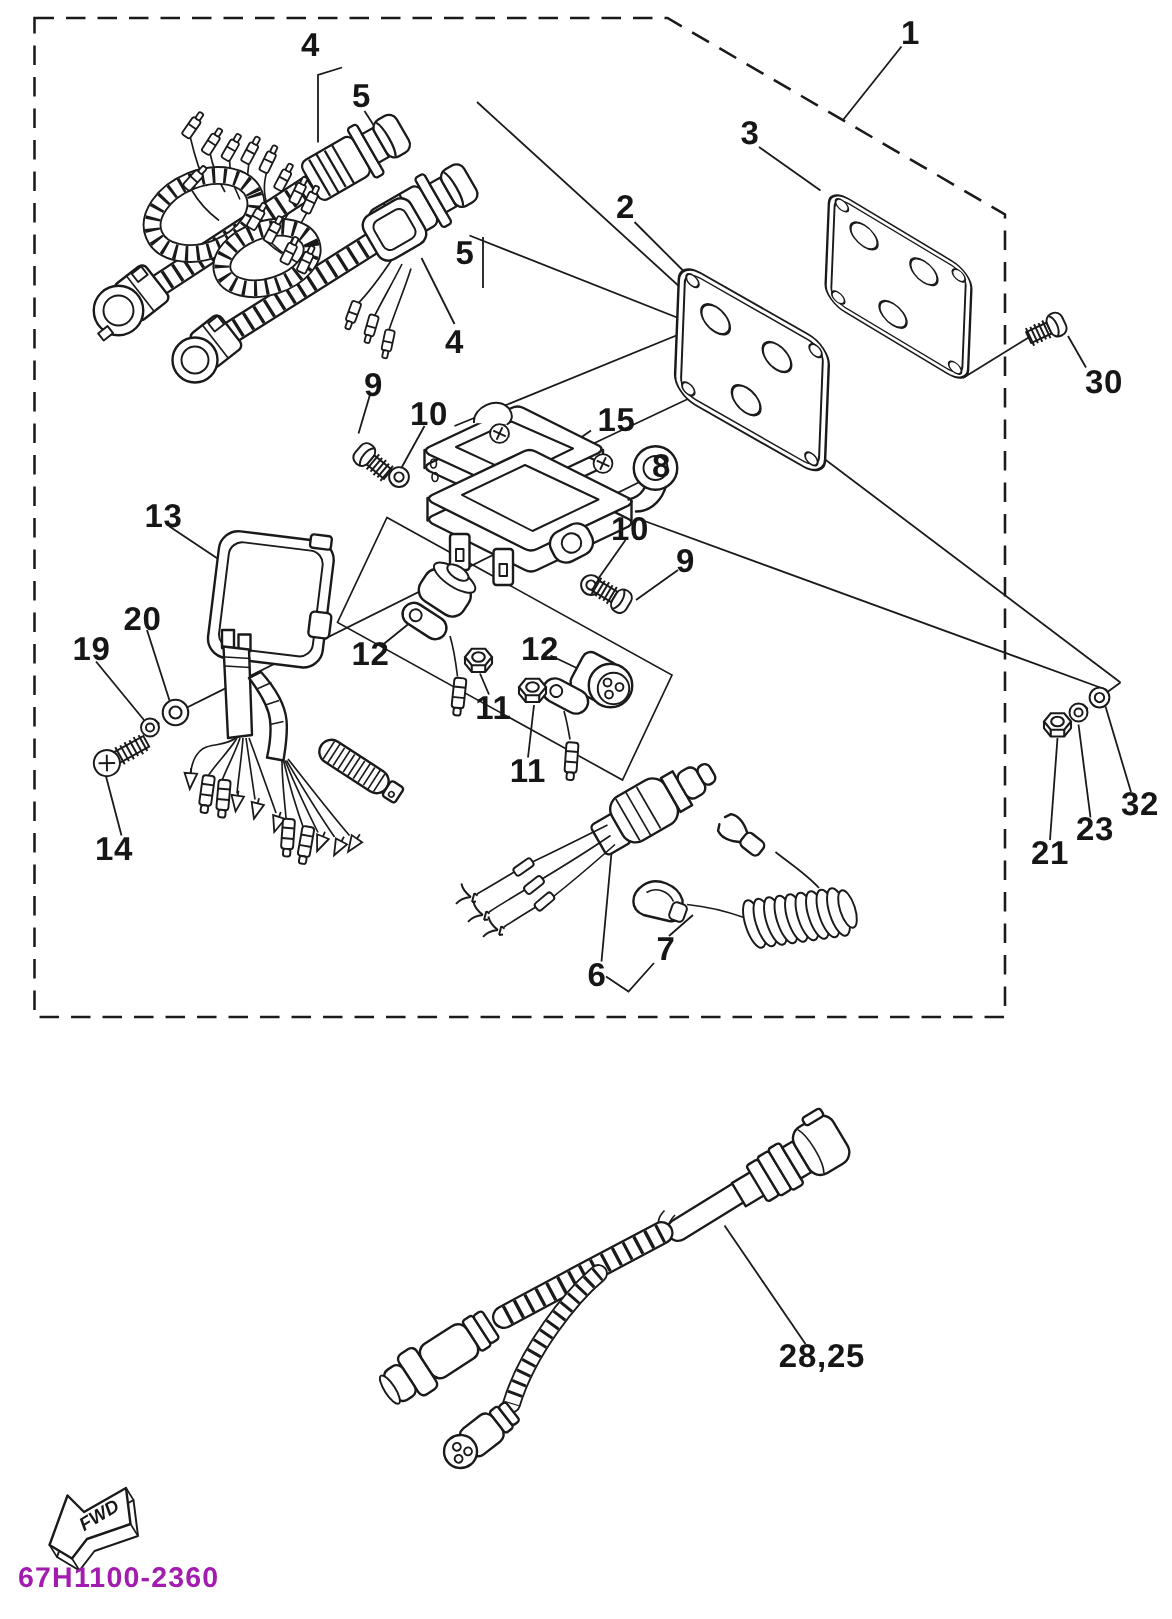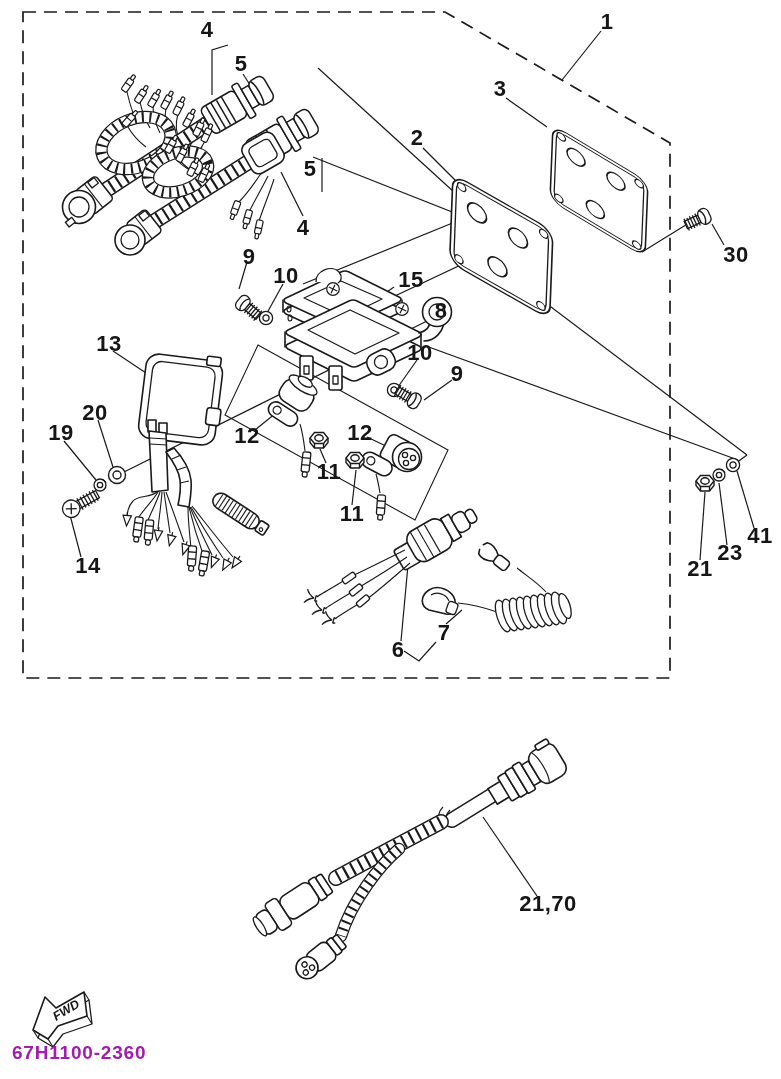--- a/index.html
+++ b/index.html
@@ -574,22 +574,22 @@
 <div class="co" style="left:441px;top:311px">8</div>
 <div class="co" style="left:109px;top:344px">13</div>
 <div class="co" style="left:420px;top:353px">10</div>
 <div class="co" style="left:457px;top:374px">9</div>
 <div class="co" style="left:95px;top:413px">20</div>
 <div class="co" style="left:61px;top:433px">19</div>
 <div class="co" style="left:247px;top:436px">12</div>
 <div class="co" style="left:360px;top:433px">12</div>
 <div class="co" style="left:329px;top:472px">11</div>
 <div class="co" style="left:352px;top:514px">11</div>
-<div class="co" style="left:88px;top:566px">14</div>
+<div class="co" style="left:76px;top:566px">14</div>
 <div class="co" style="left:398px;top:650px">6</div>
 <div class="co" style="left:444px;top:633px">7</div>
-<div class="co" style="left:760px;top:536px">41</div>
+<div class="co" style="left:760px;top:536px">32</div>
 <div class="co" style="left:730px;top:553px">23</div>
 <div class="co" style="left:700px;top:569px">21</div>
-<div class="co" style="left:548px;top:904px">21,70</div>
+<div class="co" style="left:548px;top:904px">28,25</div>
 
 <div class="part-code">67H1100-2360</div>
 </div>
 
 </body></html>

